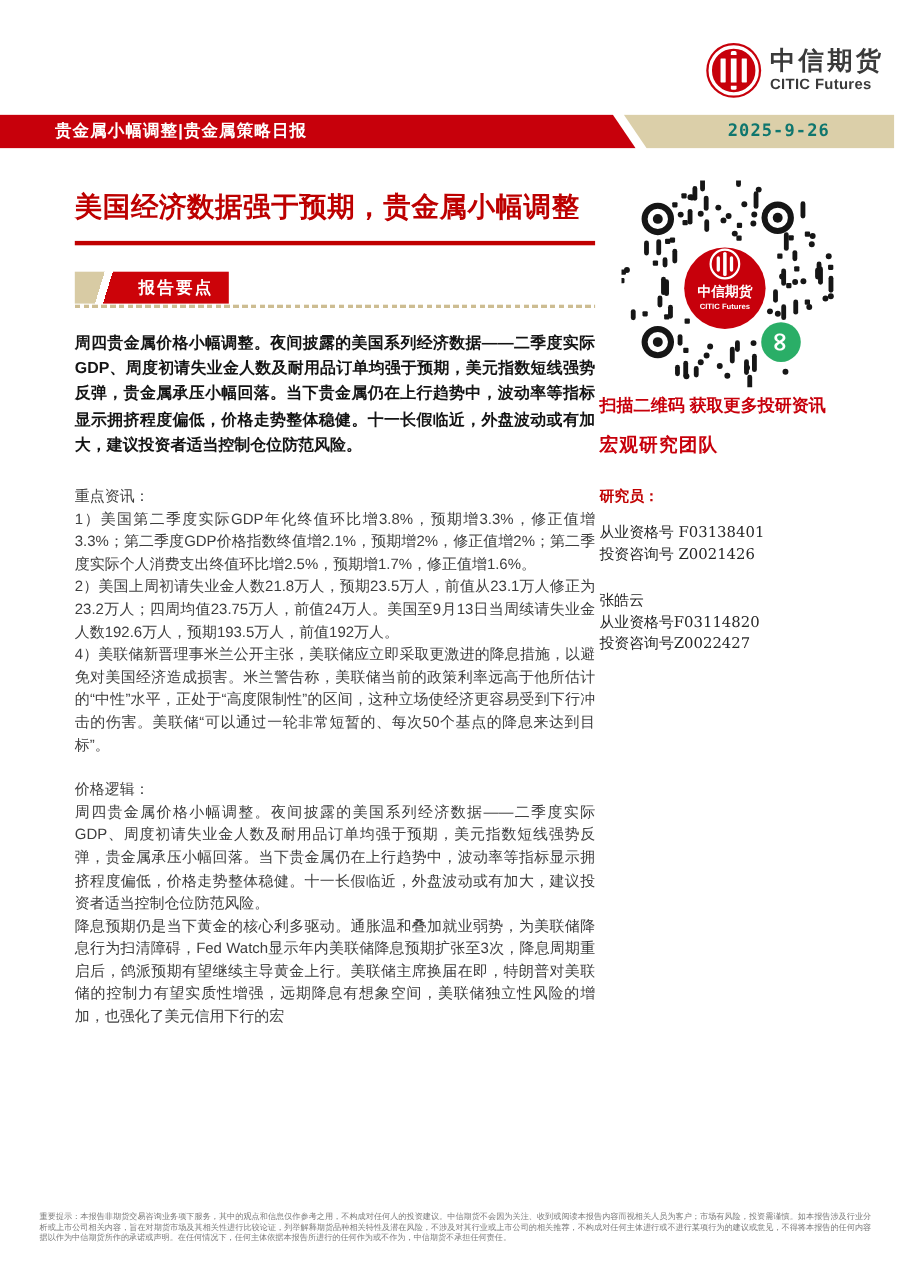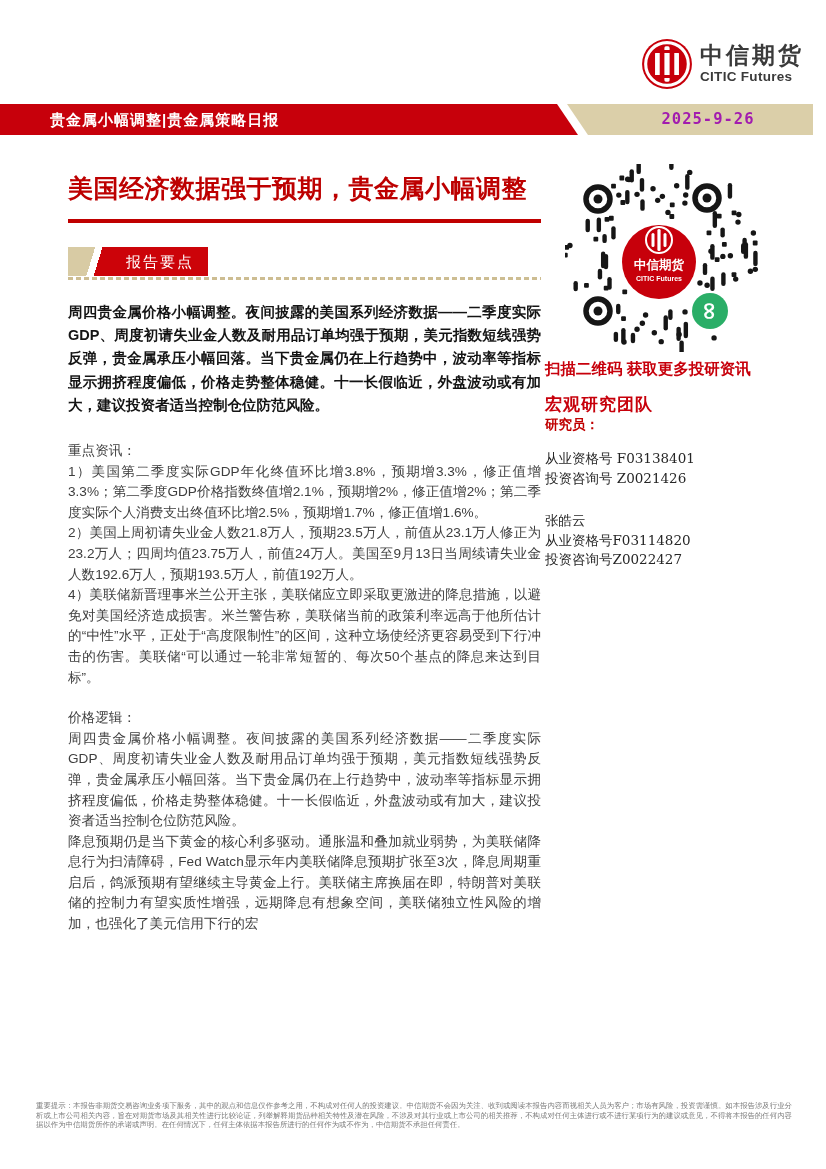--- a/index.html
+++ b/index.html
@@ -16,44 +16,44 @@
 
   
   .banner{position:absolute;left:0;top:104px;width:826px;height:31px;}
   .banner-red{position:absolute;inset:0;background:#c7000b;
       clip-path:polygon(0 0,557px 0,578px 100%,0 100%);}
   .banner-beige{position:absolute;inset:0;background:#dbcfa9;
       clip-path:polygon(567px 0,813px 0,813px 100%,588px 100%);}
   .banner-label{position:absolute;left:50px;top:0;line-height:31px;color:#fff;
       font-weight:bold;font-size:15px;letter-spacing:1px;}
   .banner-date{position:absolute;left:628px;top:0;width:160px;text-align:center;line-height:31px;
-      color:#a21caf;font-weight:bold;font-size:15.5px;font-family:"DejaVu Sans Mono",monospace;letter-spacing:1px;}
+      color:#0f766e;font-weight:bold;font-size:15.5px;font-family:"DejaVu Sans Mono",monospace;letter-spacing:1px;}
 
   
   .main{position:absolute;left:68px;top:171px;width:473px;}
   .title{margin:0;font-size:25px;line-height:35px;font-weight:bold;color:#bd0000;letter-spacing:.5px;}
   .rule{height:4px;background:#c00000;margin-top:13px;}
   .badge-row{margin-top:24px;}
   .badge{display:inline-block;height:29px;line-height:29px;padding:0 14px 0 58px;
       background:linear-gradient(107deg,#d8cba4 0 26px,#ffffff 26px 33px,#cc0309 33px);
-      color:#fff;font-weight:normal;font-size:15px;letter-spacing:2px;}
+      color:#fff;font-weight:bold;font-size:15px;letter-spacing:2px;}
   .dotted{height:3px;margin-top:1px;
       background:repeating-linear-gradient(90deg,#cdbd92 0 5px,rgba(0,0,0,0) 5px 8px);}
   .summary{margin:21px 0 24px;font-size:14.5px;line-height:23.2px;font-weight:bold;color:#141414;
       text-align:justify;}
   .abstract{margin-top:17px;font-size:13.6px;line-height:20.6px;color:#3e3e3e;text-align:justify;}
   .abs-block{margin-bottom:20px;}
   .abs-block p{margin:0;}
 
   
   .side{position:absolute;left:545px;top:164px;width:256px;}
   .qr{display:block;margin-left:20px;}
   .qr-caption{margin-top:7px;font-size:15.5px;font-weight:bold;color:#c7000b;}
   .team{margin-top:13px;font-size:17px;color:#c7000b;letter-spacing:1px;font-weight:bold;}
-  .res-label{font-size:13.5px;font-weight:bold;color:#c00000;
+  .res-label{margin-top:26px;font-size:13.5px;font-weight:bold;color:#c00000;
       font-family:"DejaVu Serif",serif;}
   .res{margin-top:15px;font-size:13.5px;color:#262626;line-height:19.5px;
       font-family:"DejaVu Serif",serif;}
   .res + .res{margin-top:23px;}
 
   
   .footer{position:absolute;left:36px;top:1101px;width:756px;font-size:7.4px;line-height:9.7px;
       color:#7b7b7b;text-align:justify;}
 </style>
 </head>

